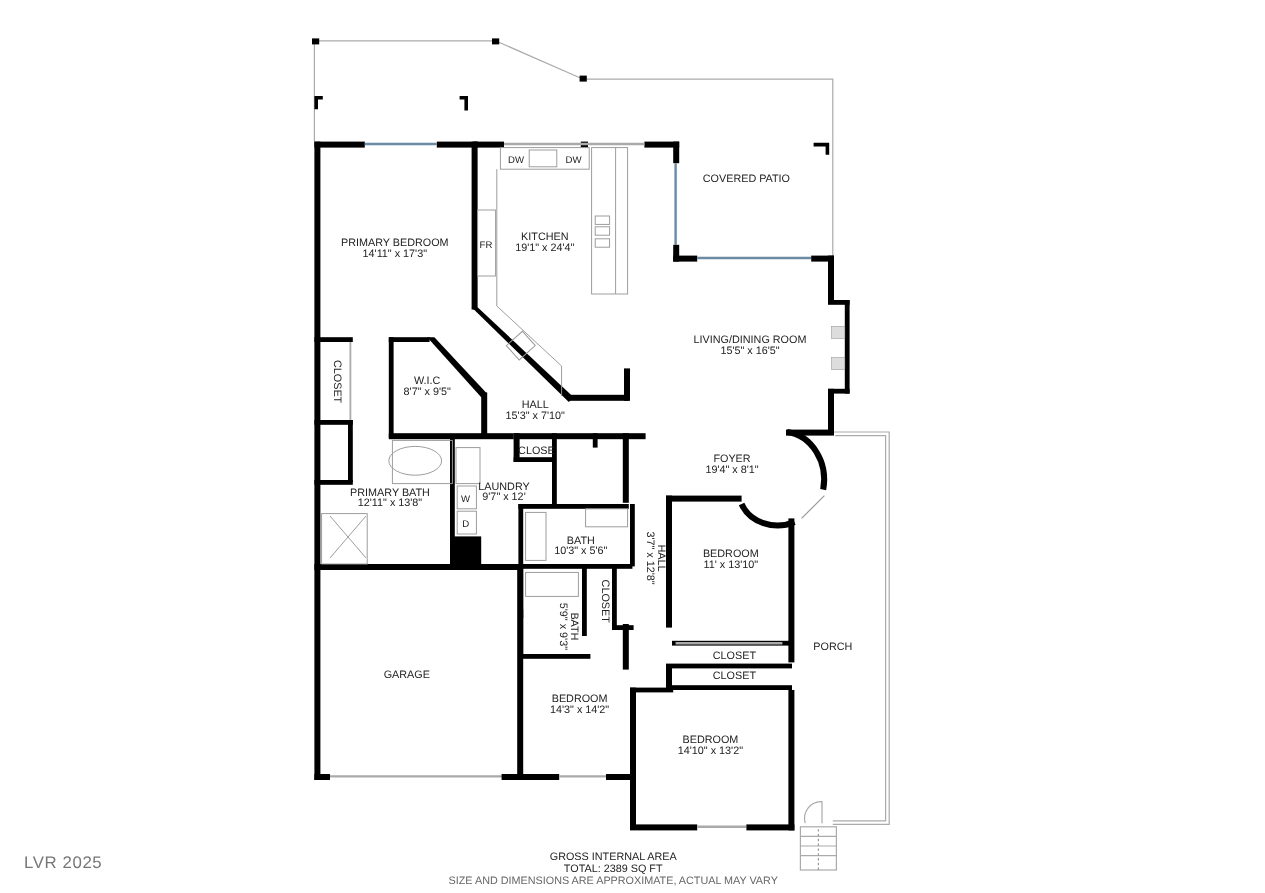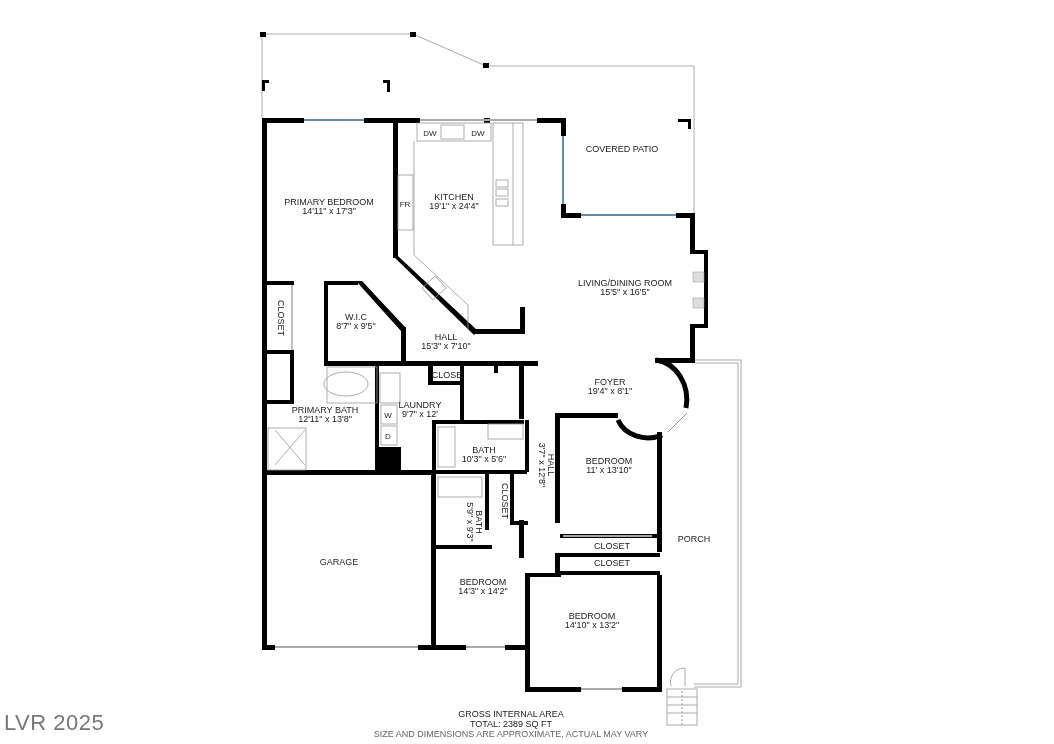--- a/index.html
+++ b/index.html
@@ -7,21 +7,21 @@
   svg#plan { position:absolute; left:0; top:0; }
   .lbl { font-family:"Liberation Sans", sans-serif; font-size:9px; fill:#222; text-anchor:middle; }
   .wall { fill:#000; }
   .thin { fill:none; stroke:#aaa; stroke-width:1; }
   .fix { fill:none; stroke:#999; stroke-width:0.8; }
   .win { stroke:#6b8aa3; stroke-width:2; }
   .footer { position:absolute; left:0; width:1054px; text-align:center; color:#222; }
   #gia { top:709px; font-size:9px; left:-16px; }
   #total { top:719px; font-size:9px; left:-16px; }
   #disclaimer { top:729px; font-size:9px; color:#666; left:-16px; }
-  #watermark { position:absolute; left:4px; top:710px; font-size:22px; color:#777; letter-spacing:0.5px; }
+  #watermark { position:absolute; left:20px; top:710px; font-size:14px; color:#777; letter-spacing:0.5px; }
 </style>
 </head>
 <body>
 
 <svg id="plan" width="1054" height="744" viewBox="0 0 1054 744" xmlns="http://www.w3.org/2000/svg">
 
   <g>
     <polyline class="thin" points="262,118 262,34 413,34 486,66 694,66 694,214"></polyline>
     <rect class="wall" x="260" y="32" width="6" height="5"></rect>
     <rect class="wall" x="410" y="32" width="6" height="5"></rect>

